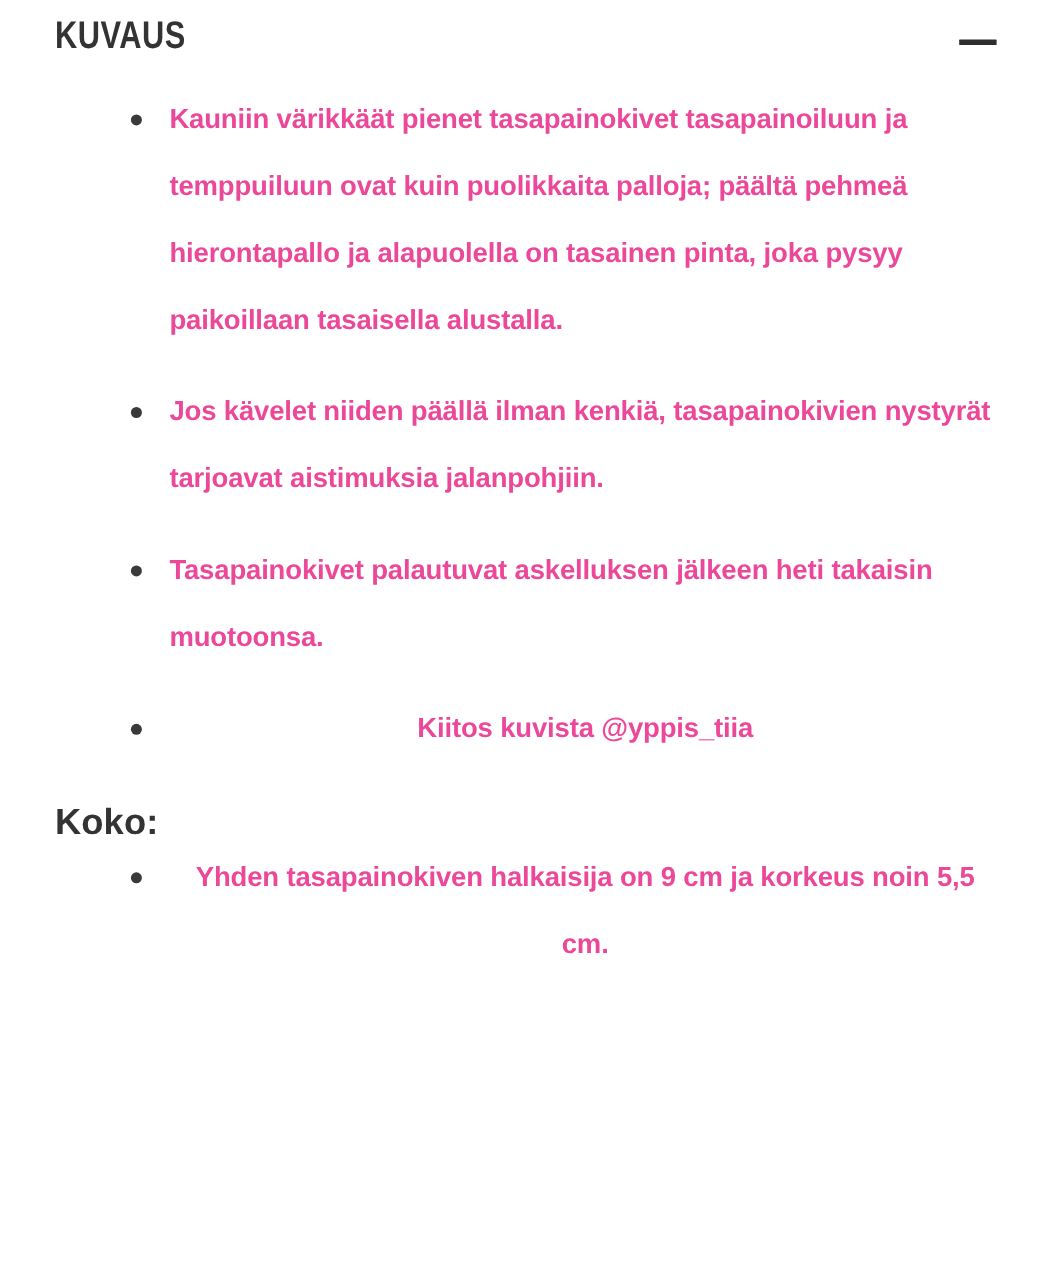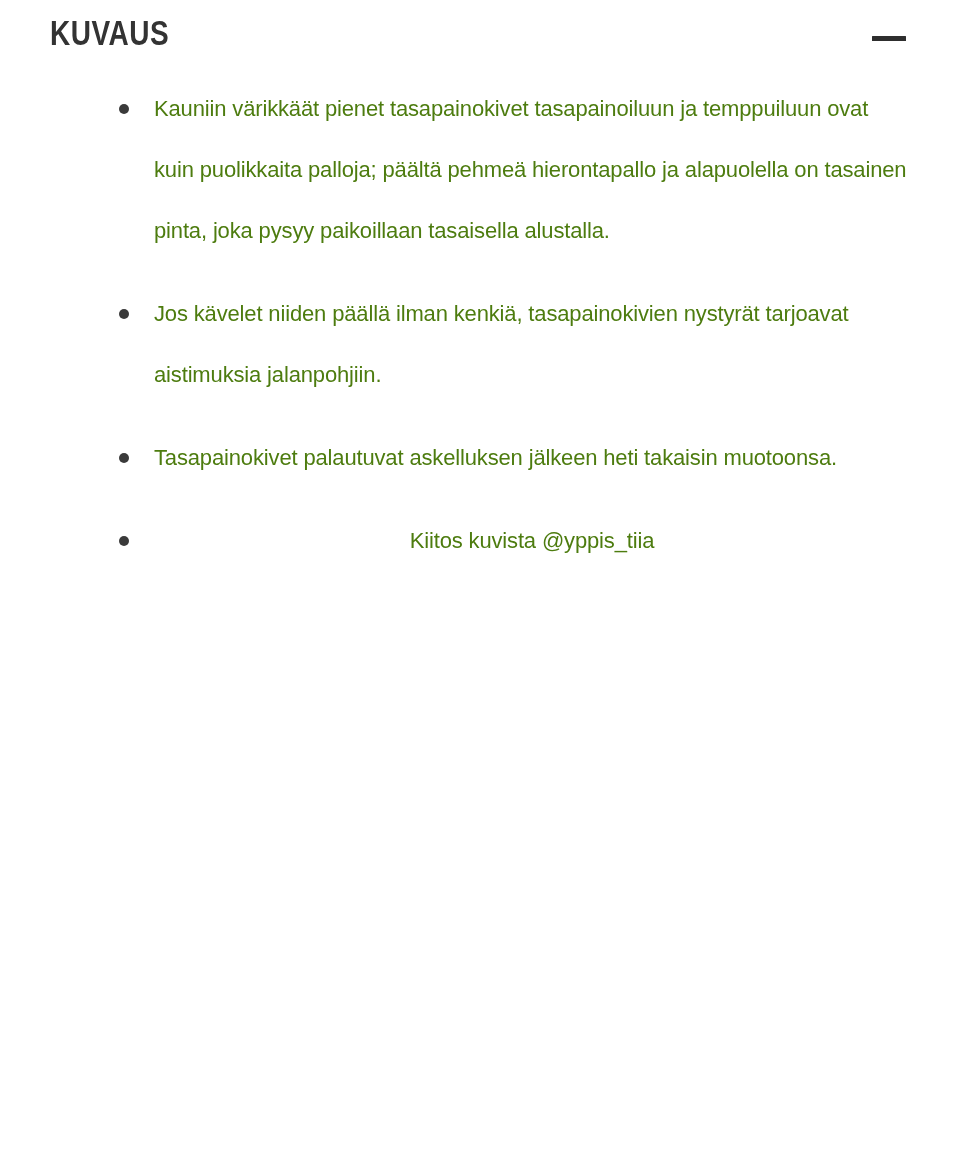--- a/index.html
+++ b/index.html
@@ -75,24 +75,24 @@
   ul.bullet-list {
     list-style: none;
     margin: 0;
     padding: 0;
   }
 
   li.bullet-item {
     position: relative;
     padding-left: 104px;
     margin: 0 0 22px 0;
-    font-size: 22px;
+    font-size: 25px;
     line-height: 61px;
-    font-weight: 400;
-    color: #4d7c0f;
+    font-weight: 700;
+    color: #ec4899;
     letter-spacing: -0.15px;
   }
 
   li.bullet-item:last-child {
     margin-bottom: 0;
     text-align: center;
   }
 
   li.bullet-item .bullet-dot {
     position: absolute;
@@ -146,15 +146,25 @@
       <li class="bullet-item">
         <span class="bullet-dot"></span>
         <span>Tasapainokivet palautuvat askelluksen jälkeen heti takaisin muotoonsa.</span>
       </li>
       <li class="bullet-item">
         <span class="bullet-dot"></span>
         <span>Kiitos kuvista @yppis_tiia</span>
       </li>
     </ul>
 
+    <div class="koko-block">
+      <p class="sub-heading">Koko:</p>
+
+      <ul class="bullet-list koko-list">
+        <li class="bullet-item">
+          <span class="bullet-dot"></span>
+          <span>Yhden tasapainokiven halkaisija on 9 cm ja korkeus noin 5,5 cm.</span>
+        </li>
+      </ul>
+    </div>
 
   </div>
 </div>
 
 </body></html>

